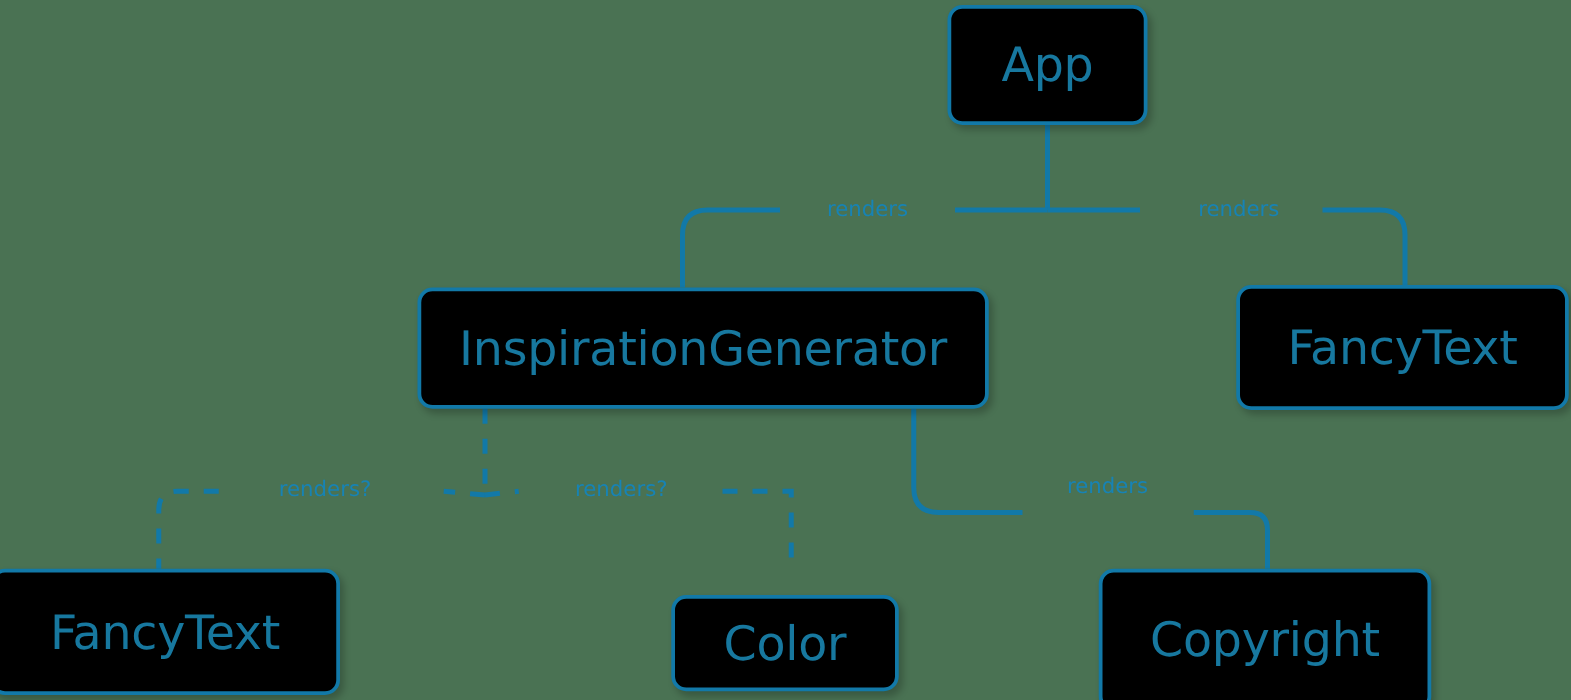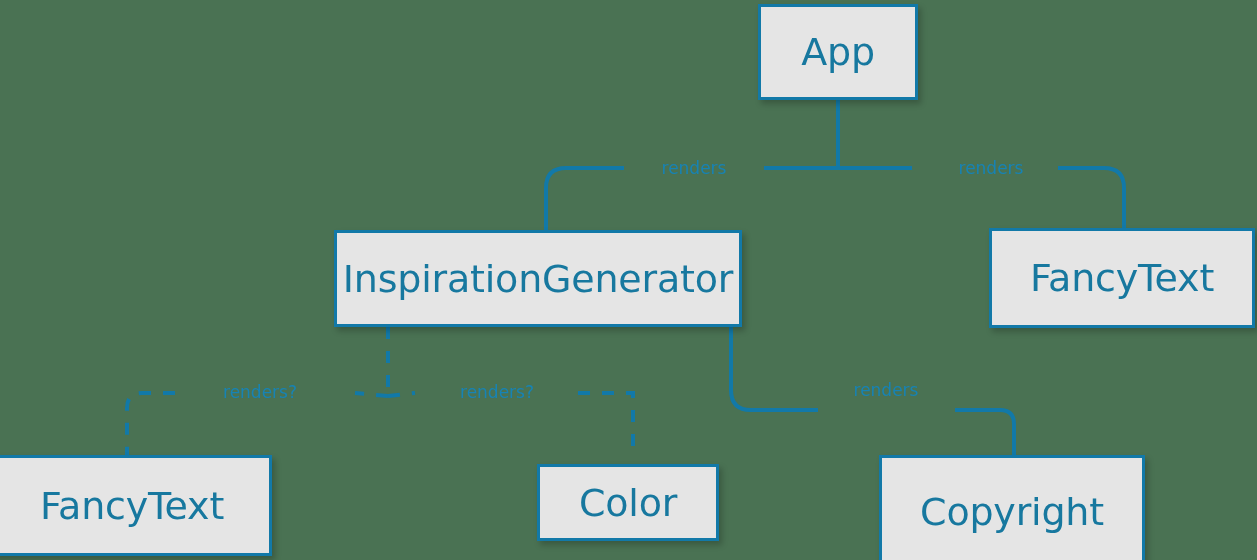--- a/index.html
+++ b/index.html
@@ -21,23 +21,23 @@
   #edge-layer {
     position: absolute;
     left: 0;
     top: 0;
     width: 1257px;
     height: 560px;
   }
   .node {
     position: absolute;
     box-sizing: border-box;
-    background: #e5e5e5;
+    background: #000000;
     border: 3px solid #1279a8;
-    border-radius: 0;
+    border-radius: 12px;
     display: flex;
     align-items: center;
     justify-content: center;
     box-shadow: 3px 4px 6px rgba(0, 0, 0, 0.22);
     z-index: 3;
   }
   .node-label {
     color: #17789f;
     font-size: 38px;
     line-height: 1;
@@ -48,24 +48,24 @@
     position: absolute;
     color: #1783b4;
     font-size: 17px;
     line-height: 1;
     white-space: nowrap;
     transform: translate(-50%, -50%);
     z-index: 2;
   }
   
   #node-app            { left: 758px;  top: 4px;   width: 160px; height: 96px; }
-  #node-inspiration    { left: 334px;  top: 230px; width: 408px; height: 97px; }
+  #node-inspiration    { left: 334px;  top: 230px; width: 457px; height: 97px; }
   #node-fancytext-right{ left: 989px;  top: 228px; width: 266px; height: 100px; }
   #node-fancytext-left { left: -8px;   top: 455px; width: 280px; height: 101px; }
-  #node-color          { left: 537px;  top: 464px; width: 182px; height: 77px; }
+  #node-color          { left: 537px;  top: 476px; width: 182px; height: 77px; }
   #node-copyright      { left: 879px;  top: 455px; width: 266px; height: 114px; }
   
   #label-app-inspiration { left: 694px; top: 168px; }
   #label-app-fancytext   { left: 991px; top: 168px; }
   #label-ig-fancytext    { left: 260px; top: 392px; }
   #label-ig-color        { left: 497px; top: 392px; }
   #label-ig-copyright    { left: 886px; top: 390px; }
 </style>
 </head>
 <body>

